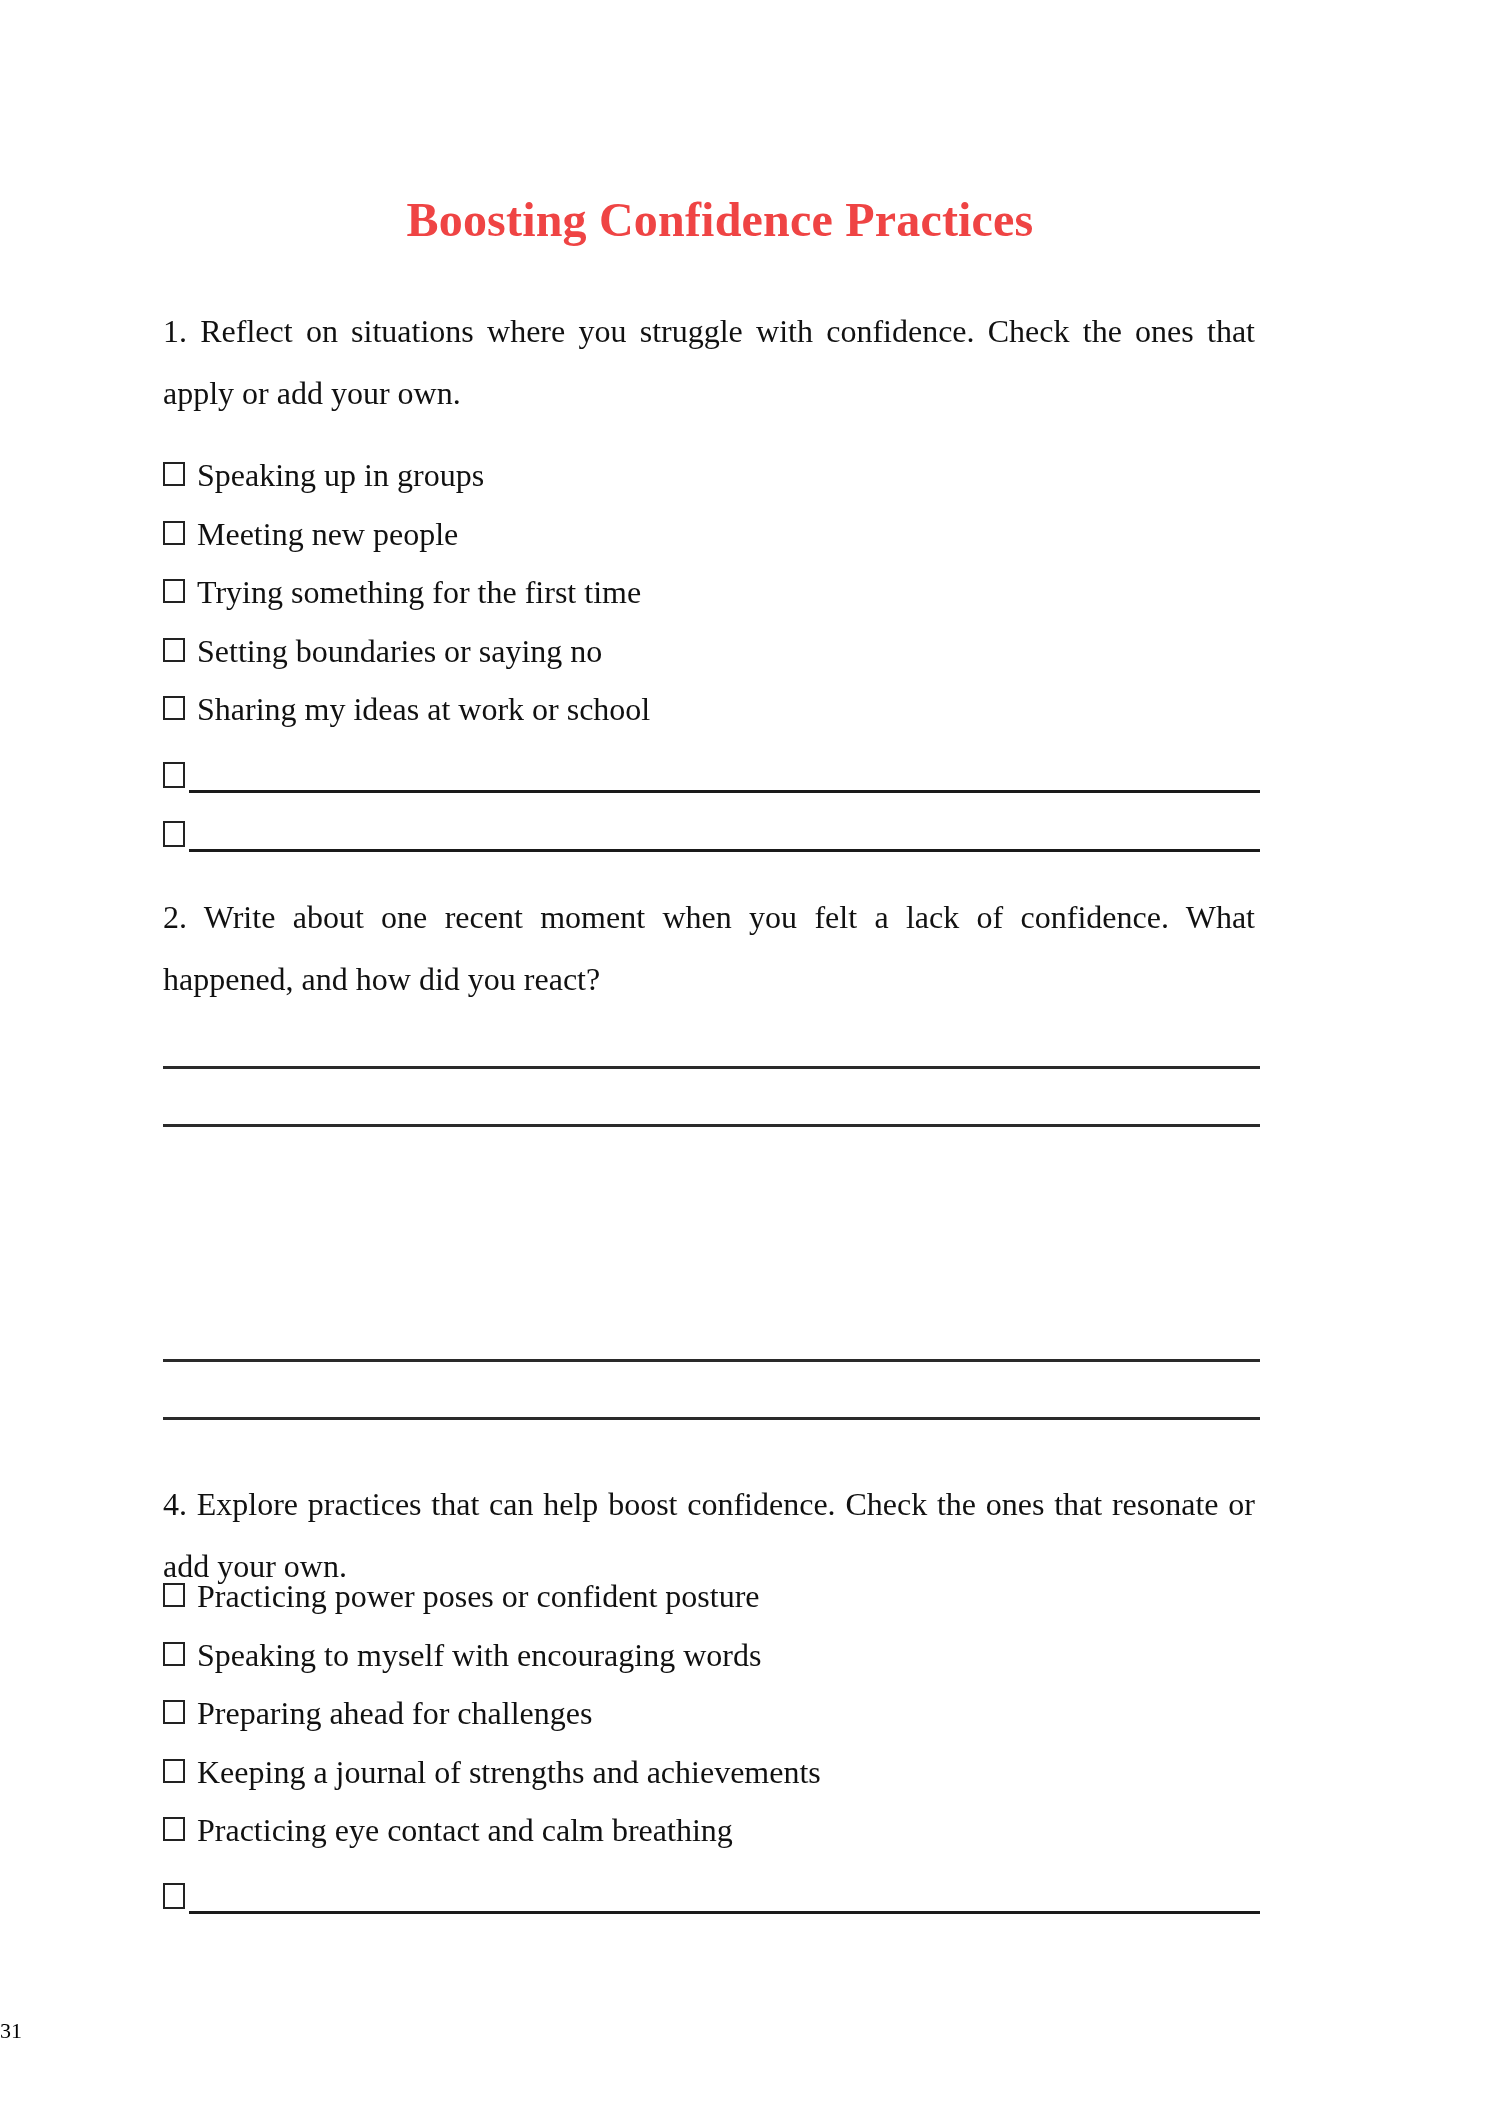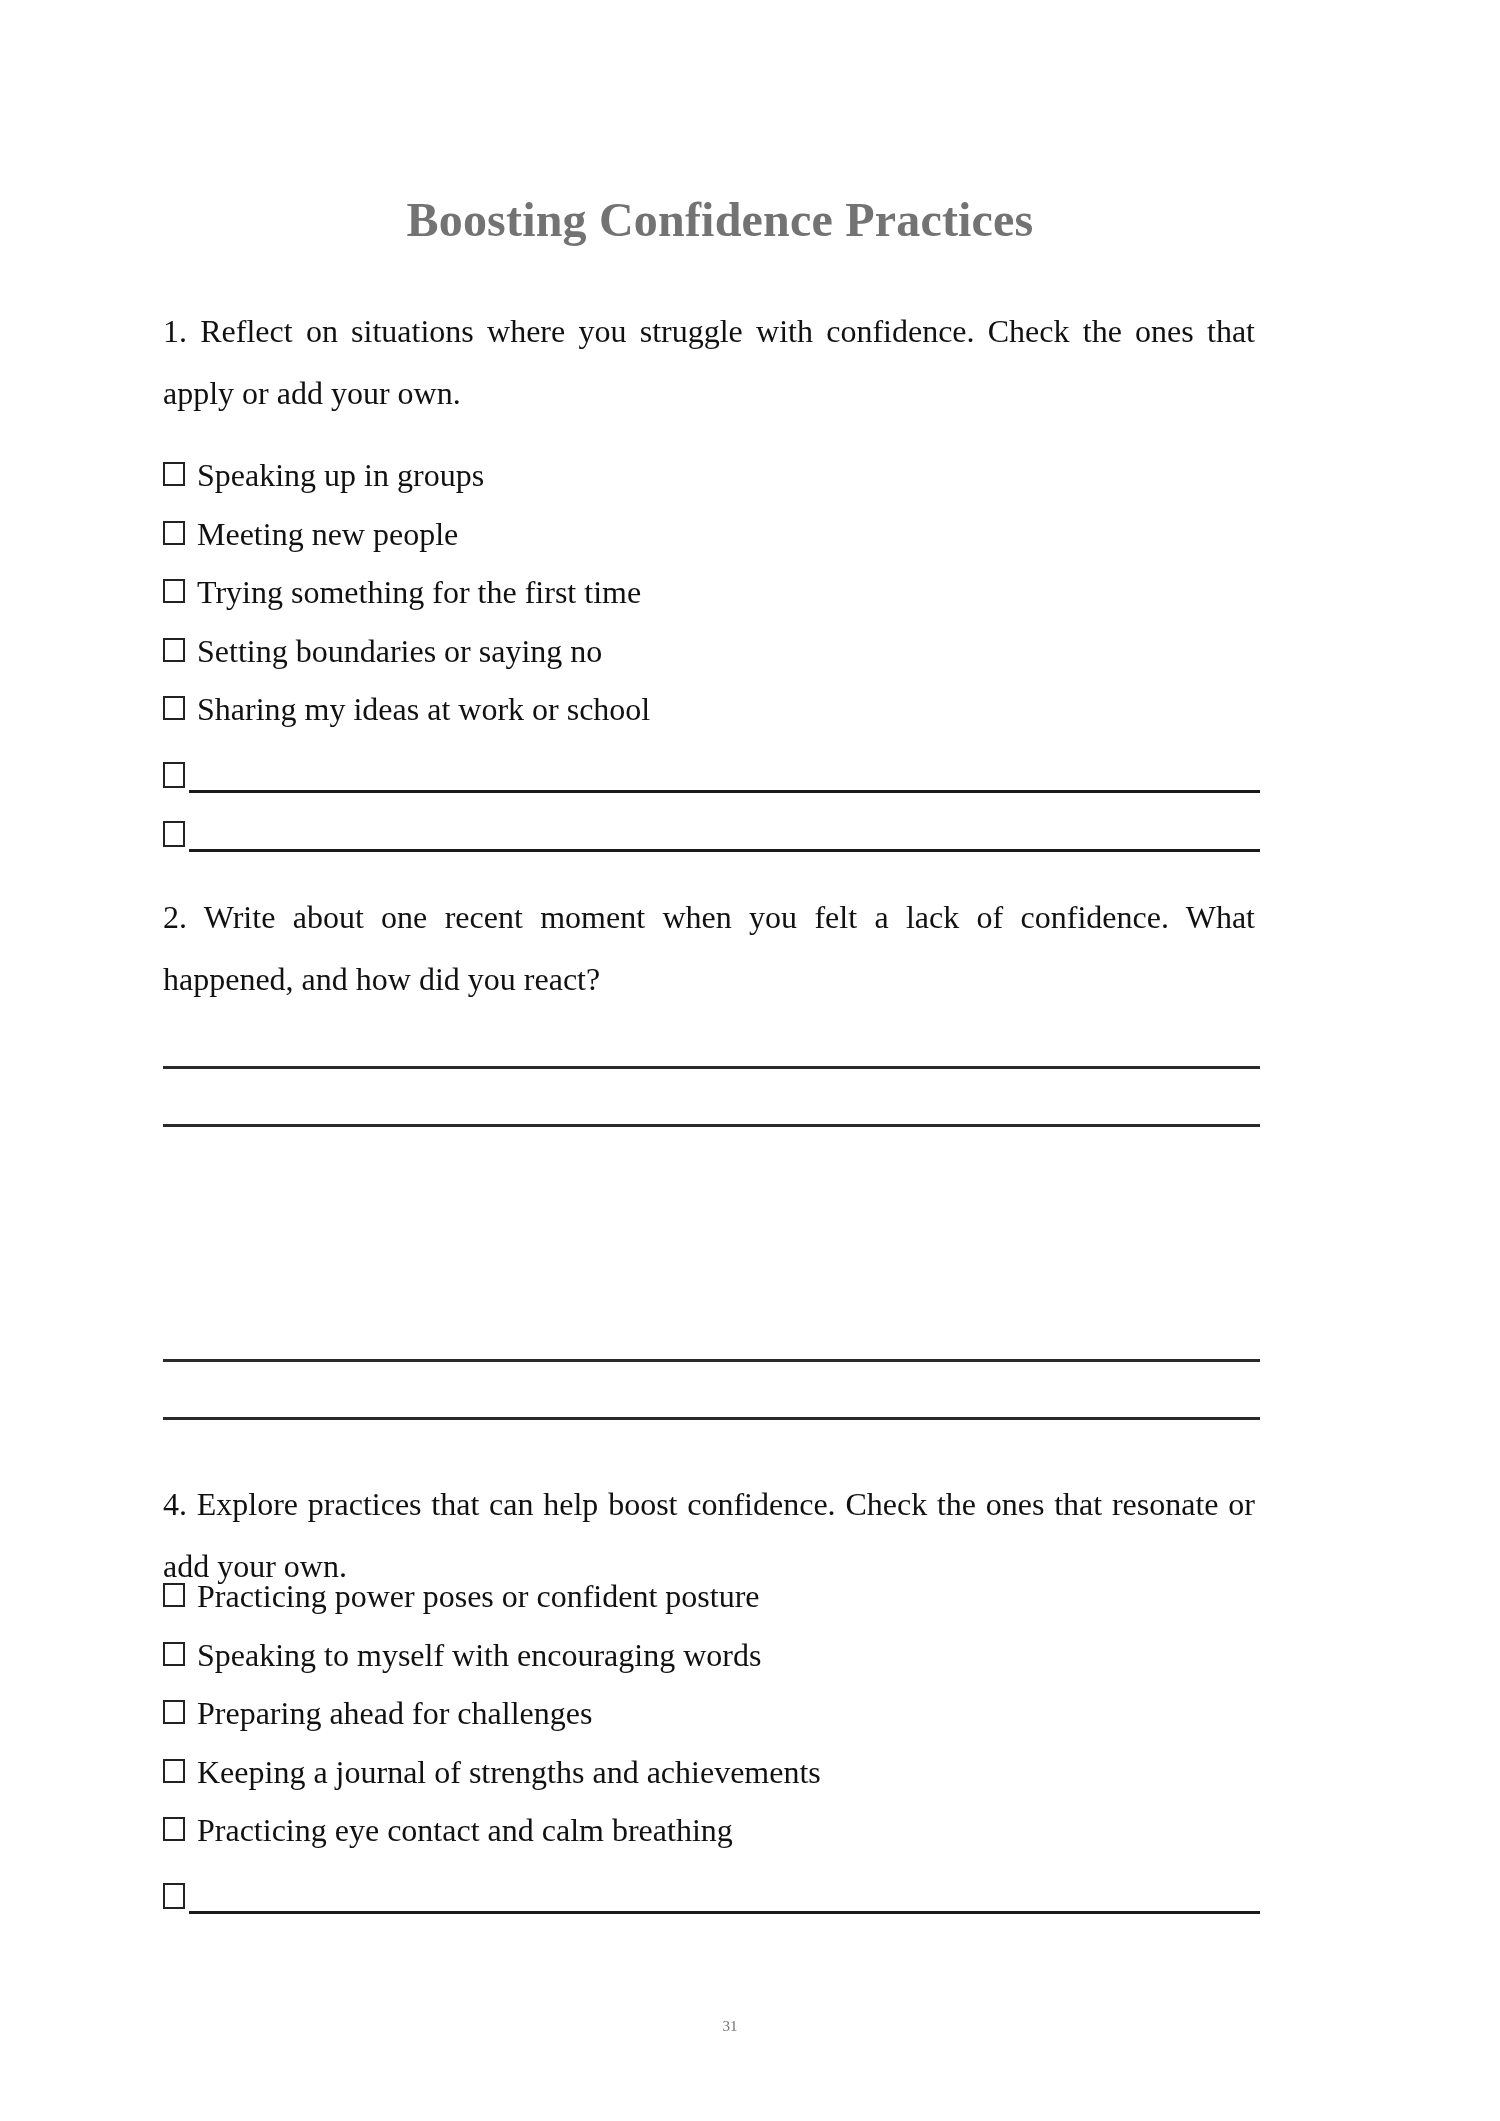--- a/index.html
+++ b/index.html
@@ -1,33 +1,33 @@
 <!DOCTYPE html>
 <html><head>
 <meta charset="utf-8">
 <style>
   html, body { margin: 0; padding: 0; background: #ffffff; }
   body { width: 1500px; height: 2121px; position: relative; overflow: hidden;
          font-family: "Liberation Serif", "DejaVu Serif", serif; color: #111111; }
   .page { position: absolute; left: 0; top: 0; width: 1500px; height: 2121px; }
   .title { position: absolute; left: 0; width: 1440px; top: 192px; text-align: center;
-           font-size: 48px; font-weight: bold; color: #737373; letter-spacing: 0.2px; }
+           font-size: 48px; font-weight: bold; color: #ef4444; letter-spacing: 0.2px; }
   .prompt { position: absolute; left: 163px; width: 1092px; font-size: 32px;
             line-height: 62px; text-align: justify; text-align-last: left; }
   .checklist { position: absolute; left: 163px; width: 1100px; margin: 0; padding: 0; list-style: none; }
   .check-item { height: 58.5px; font-size: 32px; line-height: 58.5px; white-space: nowrap;
                 display: flex; align-items: center; }
   .box { display: inline-block; width: 22px; height: 24px; border: 2px solid #222;
          box-sizing: border-box; margin-right: 12px; flex: none; position: relative; top: -1px; }
   .blank-item { height: 58.5px; display: flex; align-items: flex-end; }
   .blank-item .box { margin-right: 4px; margin-bottom: 8px; width: 22px; height: 26px; }
   .blank-line { flex: 1; border-bottom: 3px solid #1a1a1a; height: 0; margin-bottom: 4px; margin-right: 3px; }
   .write-line { position: absolute; left: 163px; width: 1097px; height: 0; border-bottom: 3px solid #2a2a2a; }
-  .page-number { position: absolute; left: 0; width: 1460px; top: 2018px; text-align: center;
-                 font-size: 15px; color: #737373; }
+  .page-number { position: absolute; left: 0; width: 1460px; top: 2018px; 
+                 font-size: 22px; color: #000000; }
 </style>
 </head>
 <body>
 
 <div class="page">
 
   <h1 class="title" style="margin:0;">Boosting Confidence Practices</h1>
 
   <p class="prompt" style="top:300px; margin:0;">1. Reflect on situations where you struggle with confidence. Check the ones that apply or add your own.</p>
   <ul class="checklist" style="top:446px;">

